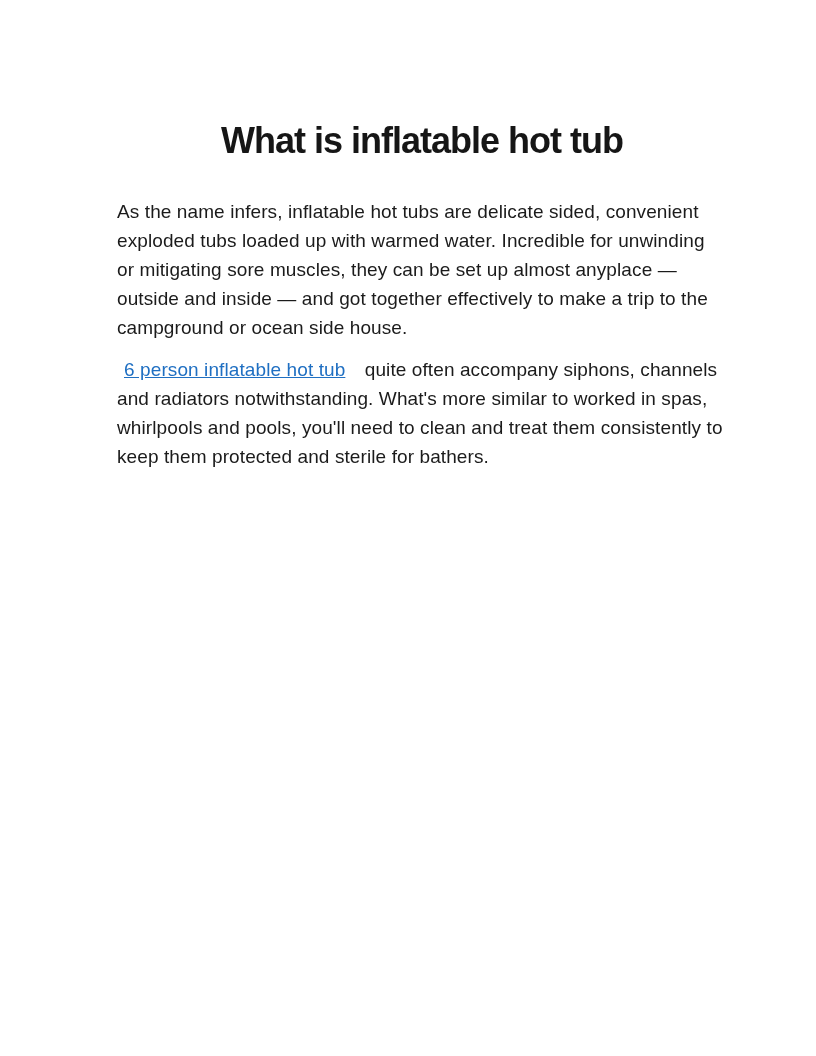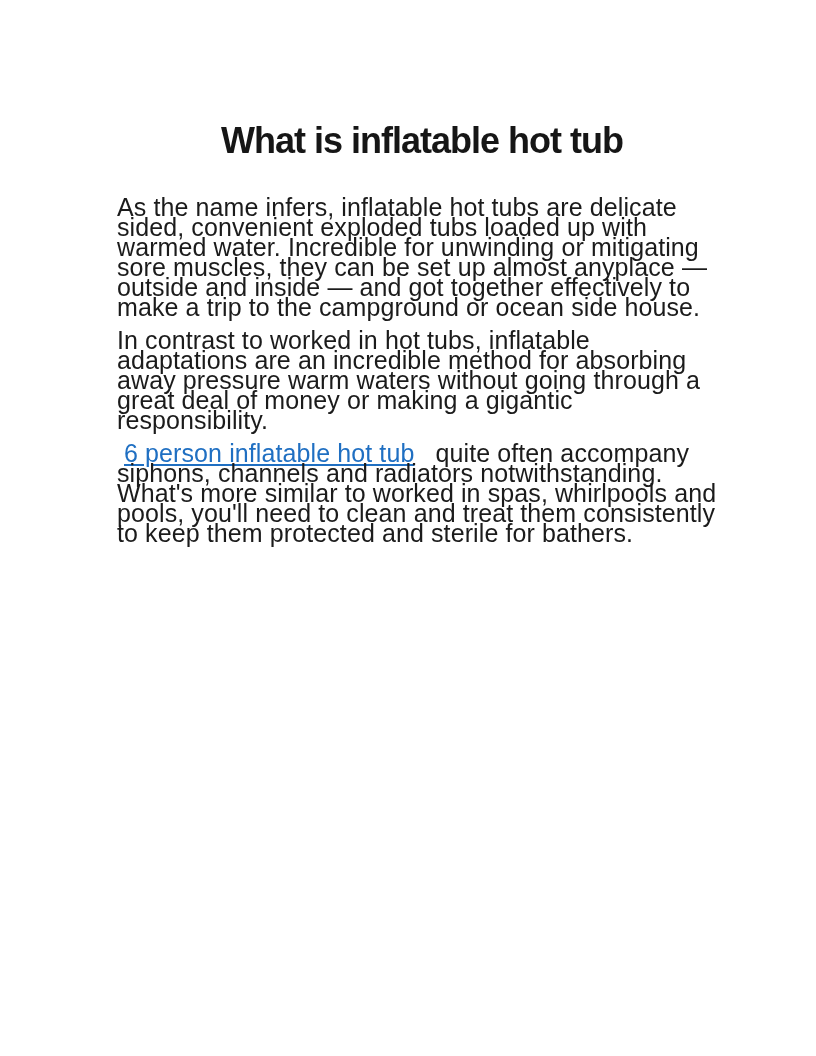--- a/index.html
+++ b/index.html
@@ -20,38 +20,37 @@
     font-size: 36px;
     font-weight: 700;
     color: #161616;
     text-align: center;
     letter-spacing: -1px;
     line-height: 1.15;
     margin-bottom: 36px;
     font-family: "Liberation Sans", "DejaVu Sans", sans-serif;
   }
   .body-text {
-    font-size: 25px;
-    line-height: 20px;
+    font-size: 19px;
+    line-height: 29px;
     color: #1b1b1b;
     margin-bottom: 13px;
     letter-spacing: 0.1px;
   }
   .doc-link {
     font-weight: 400;
     text-decoration: underline;
     cursor: pointer;
   }
 </style>
 </head>
 <body>
 
 <div class="page">
 
   <h1 class="doc-title">What is inflatable hot tub</h1>
 
   <p class="body-text">As the name infers, inflatable hot tubs are delicate sided, convenient exploded tubs loaded up with warmed water. Incredible for unwinding or mitigating sore muscles, they can be set up almost anyplace — outside and inside — and got together effectively to make a trip to the campground or ocean side house.</p>
 
-  <p class="body-text">In contrast to worked in hot tubs, inflatable adaptations are an incredible method for absorbing away pressure warm waters without going through a great deal of money or making a gigantic responsibility.</p>
 
   <p class="body-text"><a class="doc-link" style="color: rgb(31, 111, 194);">6 person inflatable hot tub</a><span> quite often accompany siphons, channels and radiators notwithstanding. What's more similar to worked in spas, whirlpools and pools, you'll need to clean and treat them consistently to keep them protected and sterile for bathers.</span></p>
 
 </div>
 
 </body></html>

